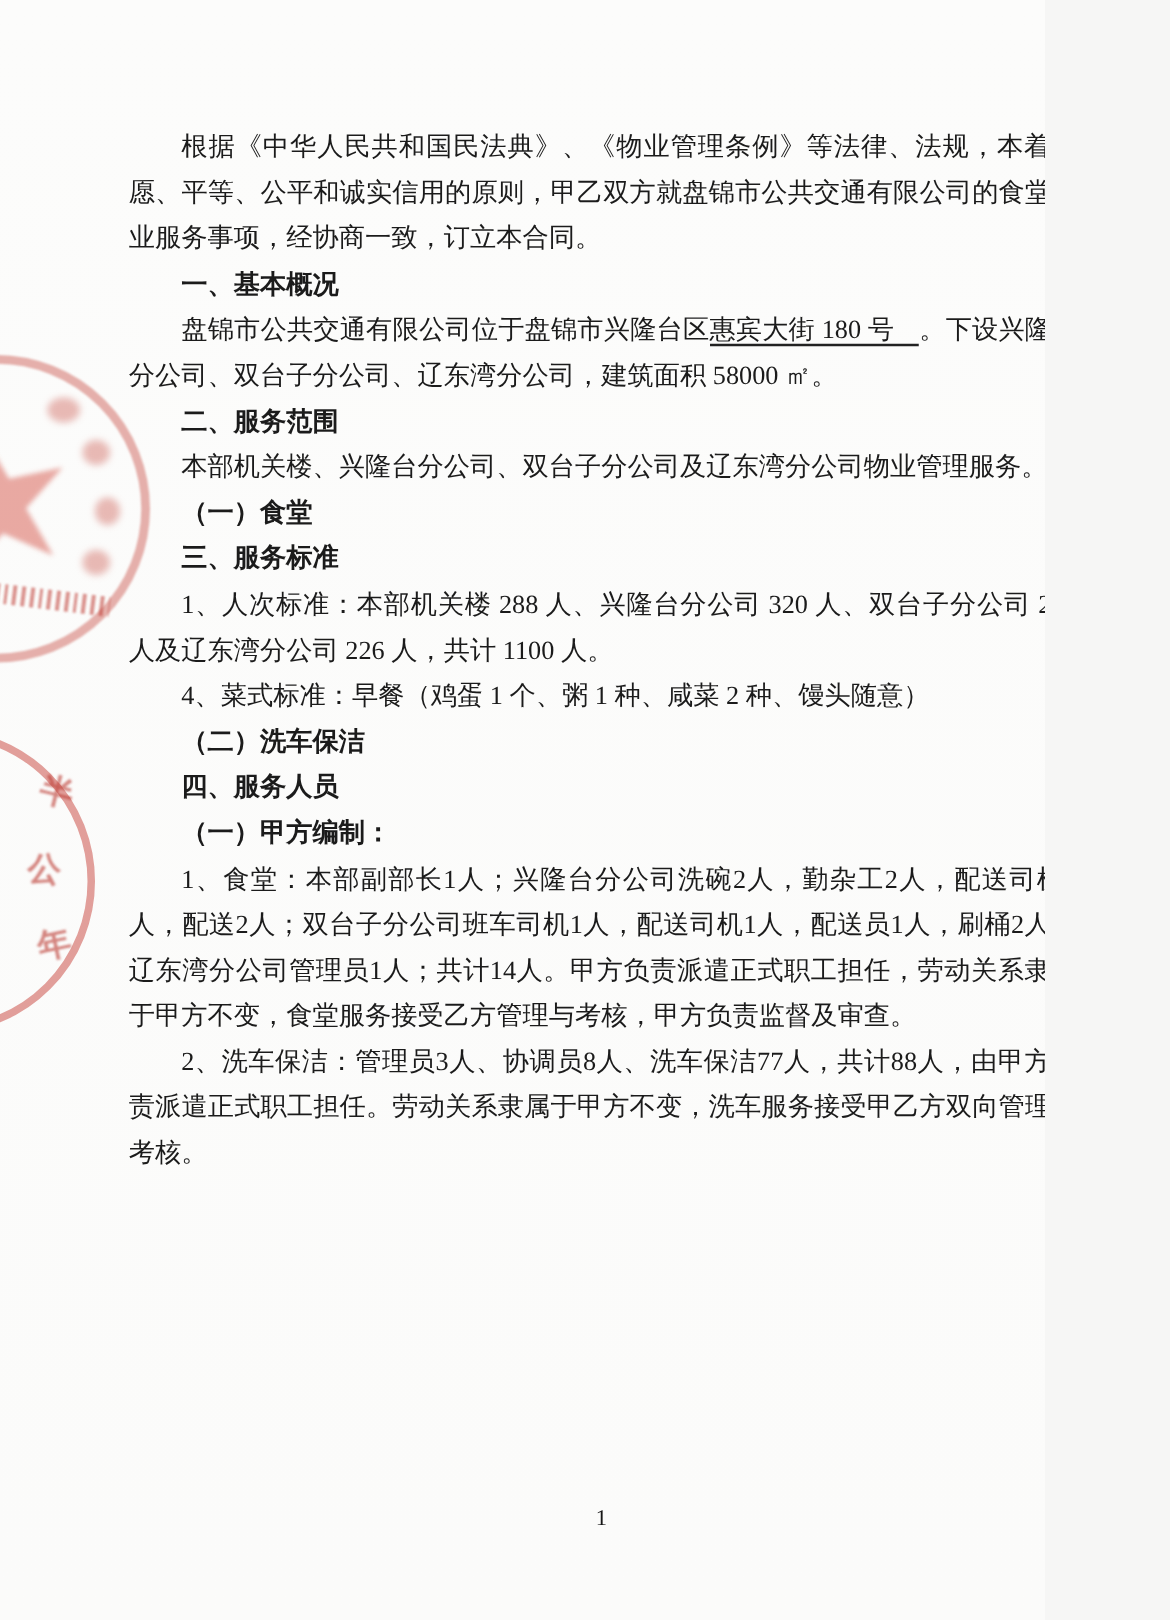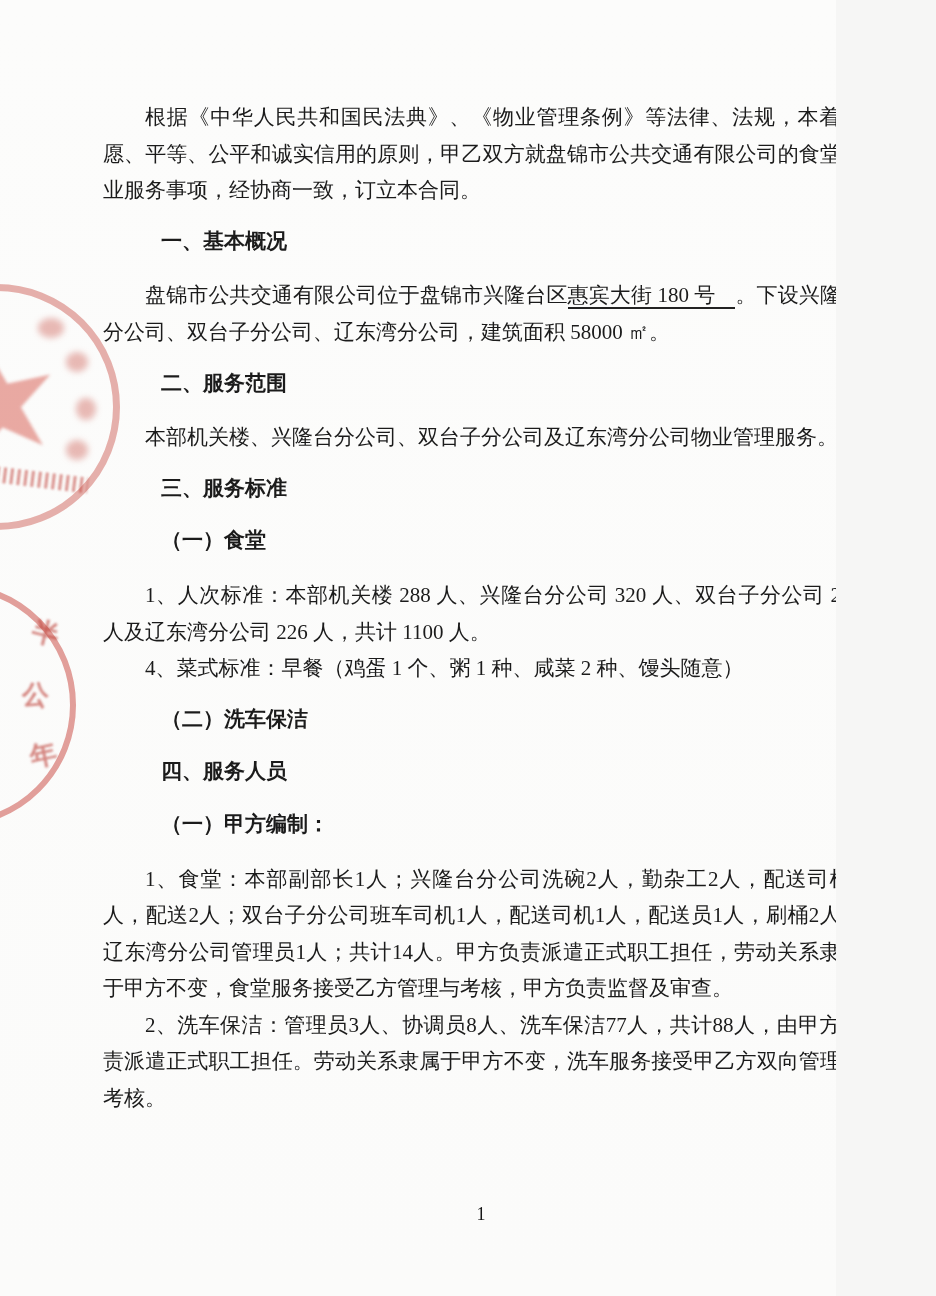--- a/index.html
+++ b/index.html
@@ -21,21 +21,21 @@
     width:936px;
     box-sizing:border-box;
     padding:99px 74px 0 103px;
     color:#1b1b1b;
     font-size:21px;
     line-height:36.6px;
     text-align:justify;
     text-justify:inter-ideograph;
   }
   .para{margin:0;text-indent:2em;}
-  .heading{margin:16px;text-indent:2em;font-weight:700;font-family:Liberation Mono, monospace;}
+  .heading{margin:0;text-indent:2em;font-weight:700;}
   .cont-line{margin:0;padding-left:166px;text-indent:0;}
   .u-fill{
     border-bottom:2px solid #222;
     padding-right:20px;
     padding-bottom:0px;
   }
   
   .seal{position:absolute;border-radius:50%;pointer-events:none;}
   .seal-1{
     left:-126px;top:284px;width:232px;height:232px;
@@ -116,23 +116,23 @@
     <p class="para">根据《中华人民共和国民法典》、《物业管理条例》等法律、法规，本着自愿、平等、公平和诚实信用的原则，甲乙双方就盘锦市公共交通有限公司的食堂物业服务事项，经协商一致，订立本合同。</p>
 
     <p class="heading">一、基本概况</p>
 
     <p class="para"><span>盘锦市公共交通有限公司位于盘锦市兴隆台区</span><span class="u-fill">惠宾大街 180 号</span><span>。下设兴隆台分公司、双台子分公司、辽东湾分公司，建筑面积 58000 ㎡。</span></p>
 
     <p class="heading">二、服务范围</p>
 
     <p class="para">本部机关楼、兴隆台分公司、双台子分公司及辽东湾分公司物业管理服务。</p>
 
+    <p class="heading">（一）食堂</p>
+
     <p class="heading">三、服务标准</p>
-
-    <p class="heading">（一）食堂</p>
 
     <p class="para">1、人次标准：本部机关楼 288 人、兴隆台分公司 320 人、双台子分公司 266 人及辽东湾分公司 226 人，共计 1100 人。</p>
 
 
 
     <p class="para">4、菜式标准：早餐（鸡蛋 1 个、粥 1 种、咸菜 2 种、馒头随意）</p>
 
 
     <p class="heading">（二）洗车保洁</p>
 

